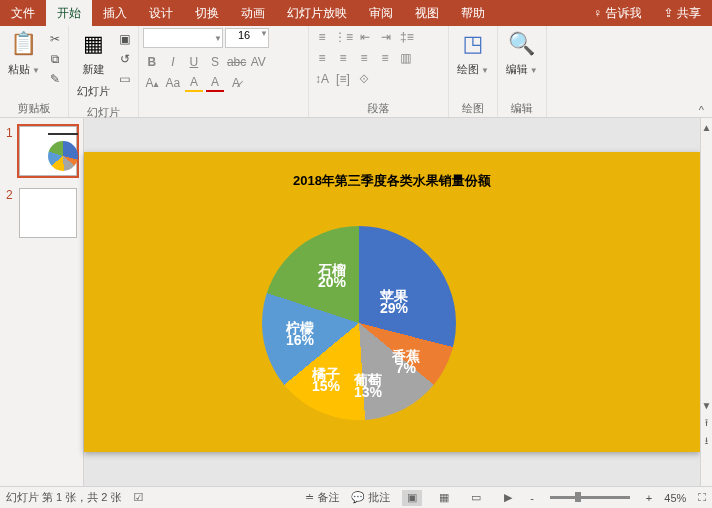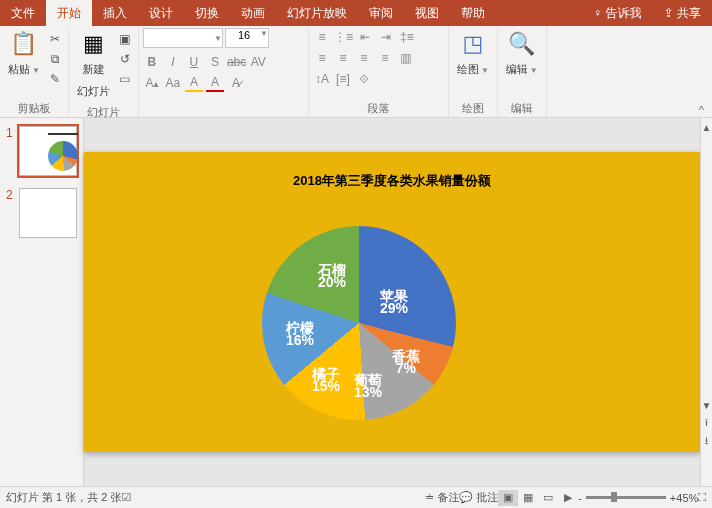--- a/index.html
+++ b/index.html
@@ -1,19 +1,19 @@
 <!DOCTYPE html>
 <html><head>
 <meta charset="utf-8">
 <style>
 *{box-sizing:border-box;margin:0;padding:0;font-family:"Microsoft YaHei",sans-serif;user-select:none}
 body{width:712px;height:508px;background:#e6e6e6;overflow:hidden;font-size:12px;display:flex;flex-direction:column}
 .tabbar{height:26px;background:#b7472a;display:flex;align-items:stretch;color:#fff;font-size:12px}
 .tab{padding:4px 11px;display:flex;align-items:center;cursor:pointer}
-.tab.active{background:#f3f2f1;color:#c2410c}
+.tab.active{background:#f3f2f1;color:#14532d}
 .tabbar-right{margin-left:auto;display:flex}
 .ribbon{height:92px;background:#f3f2f1;border-bottom:1px solid #d4d4d4;display:flex}
 .rgroup{display:flex;flex-direction:column;border-right:1px solid #e1e1e1;padding:2px 4px 0}
 .rgroup-body{flex:1;display:flex;gap:2px;align-items:flex-start}
 .rlabel{text-align:center;font-size:11px;color:#6a6a6a;padding:1px 0}
 .vbtn{display:flex;flex-direction:column;align-items:center;padding:2px 4px;cursor:pointer}
 .vbtn .icon{font-size:22px;height:28px;display:flex;align-items:center}
 .vbtn .cap{font-size:11px;color:#3b3a39;line-height:22px;text-align:center}
 .mini-col{display:flex;flex-direction:column;gap:2px;padding-top:2px}
 .mini{width:18px;height:18px;display:flex;align-items:center;justify-content:center;font-size:12px;color:#555;cursor:pointer}
@@ -29,21 +29,21 @@
 .thumbbox{width:88px;height:50px;background:#fff;border:1px solid #bbb;position:relative}
 .thumbitem.sel .thumbbox{outline:2px solid #d35230}
 .slidearea{flex:1;background:#e6e6e6;position:relative;display:flex;align-items:center;justify-content:center}
 .slide{width:616px;height:300px;background:#eab308;box-shadow:0 2px 6px rgba(0,0,0,.3);position:relative}
 .slide-title{position:absolute;top:20px;width:100%;text-align:center;font-size:13px;font-weight:bold;color:#000}
 .pie{position:absolute;left:178px;top:74px;width:194px;height:194px;border-radius:50%}
 .pielabel{position:absolute;color:#fff;font-size:14px;font-weight:bold;text-align:center;line-height:12px}
 .vscroll{width:18px;background:#f3f2f1;border-left:1px solid #d4d4d4;position:relative}
 .scrollbtn{height:18px;display:flex;align-items:center;justify-content:center;color:#666;font-size:10px;cursor:pointer}
 .vscroll .track{position:absolute;top:18px;bottom:54px;left:0;right:0}
-.statusbar{height:22px;background:#f3f2f1;border-top:1px solid #d4d4d4;display:flex;align-items:center;font-size:11px;color:#505050;padding:0 6px;gap:0}
+.statusbar{height:22px;background:#f3f2f1;border-top:1px solid #d4d4d4;display:flex;align-items:center;font-size:11px;color:#505050;padding:0 6px;gap:12px}
 .statusbar .spacer{flex:1}
 .viewbtn{width:20px;height:16px;display:flex;align-items:center;justify-content:center;cursor:pointer;color:#666;font-size:11px}
 .viewbtn.active{background:#d4d4d4}
 .zoomslider{width:80px;height:3px;background:#888;position:relative;margin:0 4px}
 .zoomslider .knob{position:absolute;width:6px;height:10px;background:#888;top:-4px;left:25px}
 .dd{font-size:8px;margin-left:2px;color:#888}
 </style>
 </head>
 <body>
 

